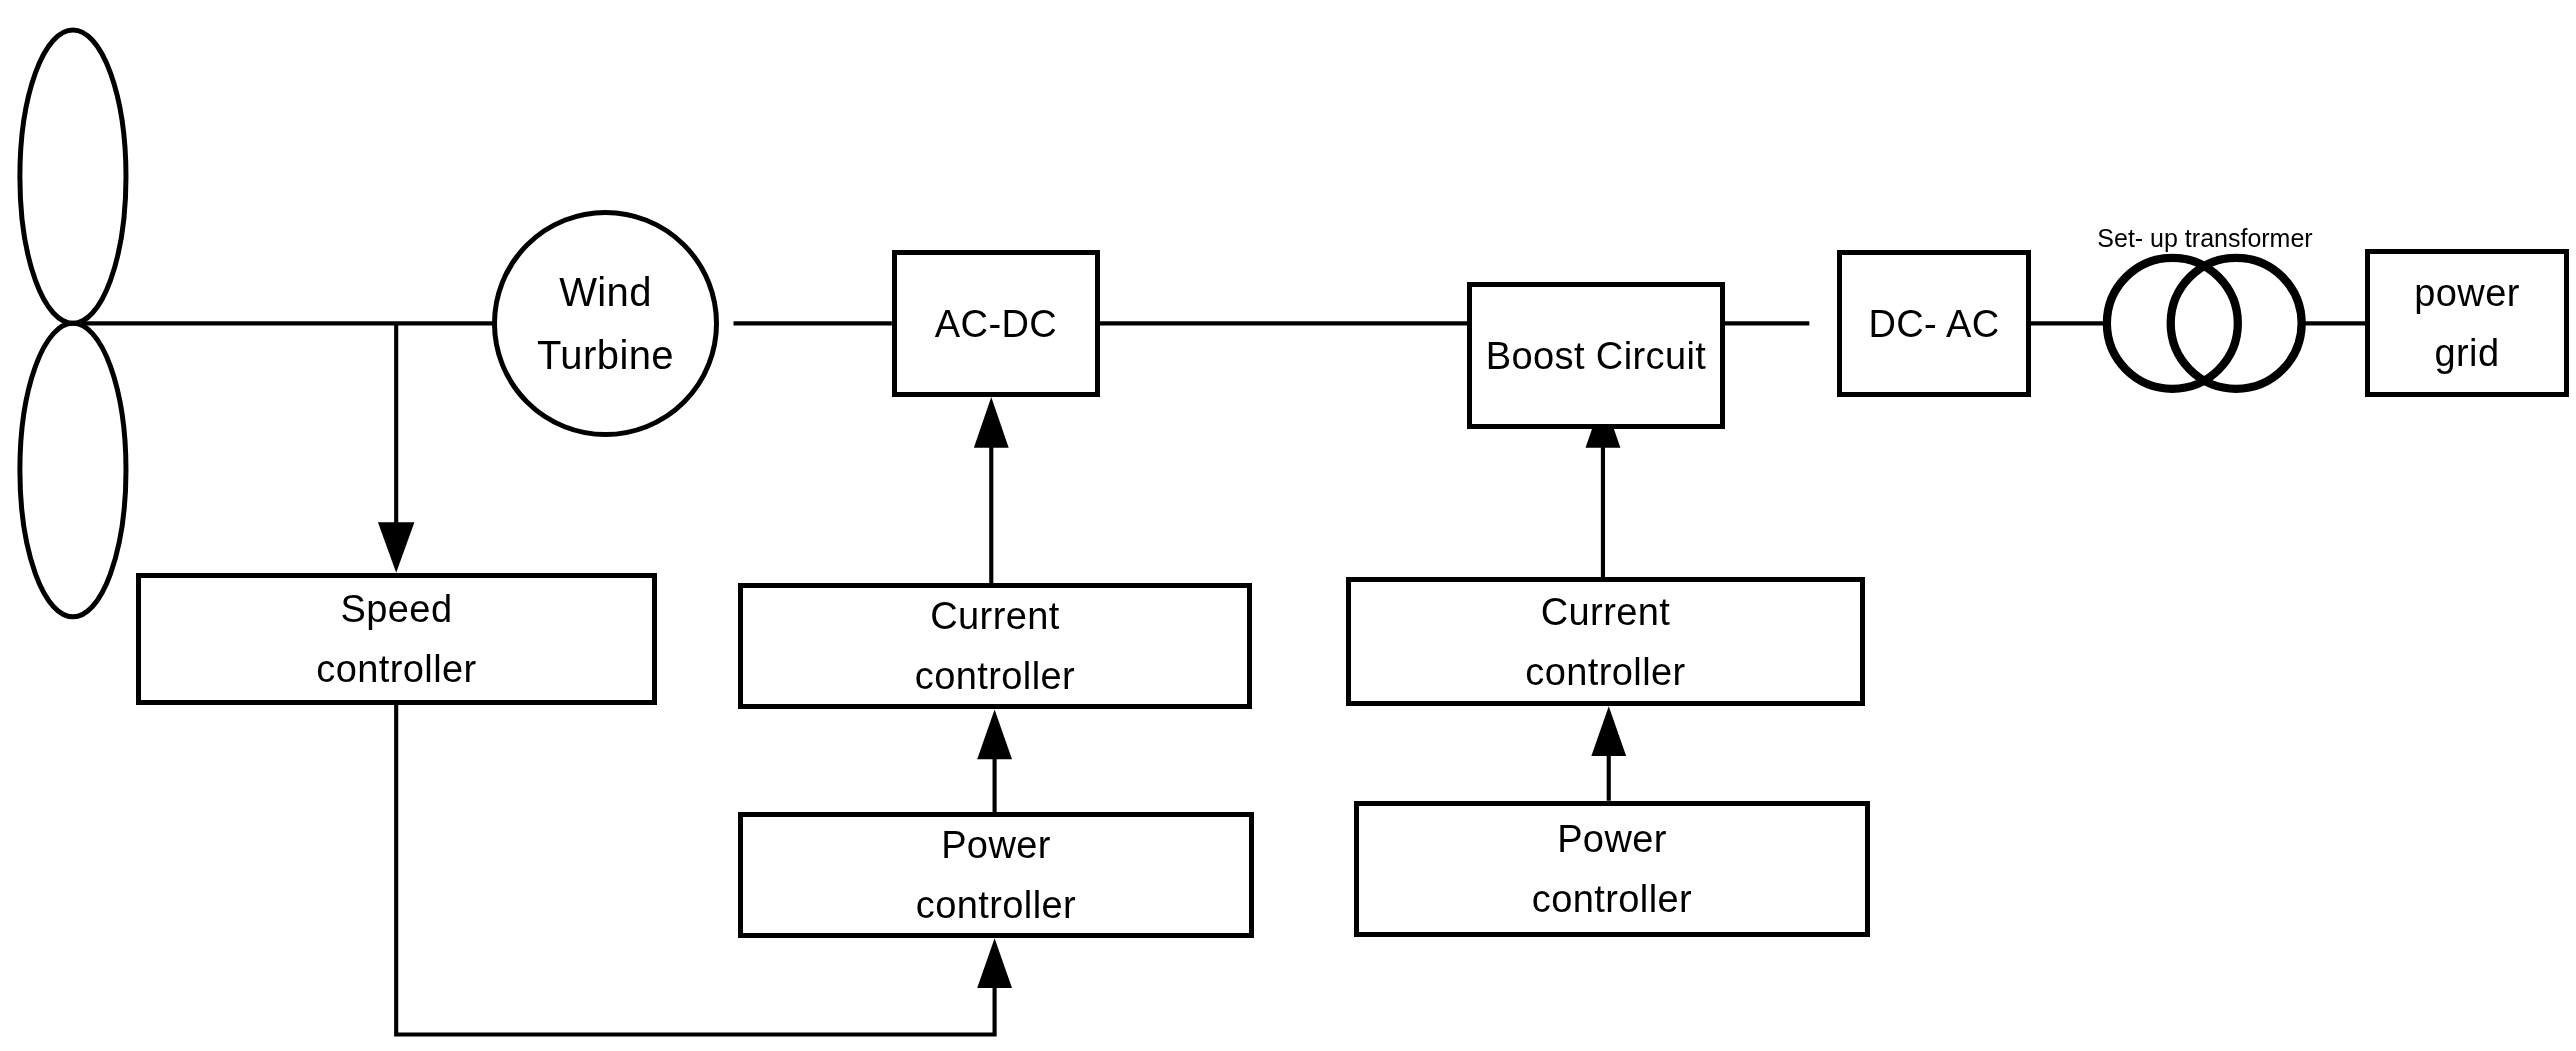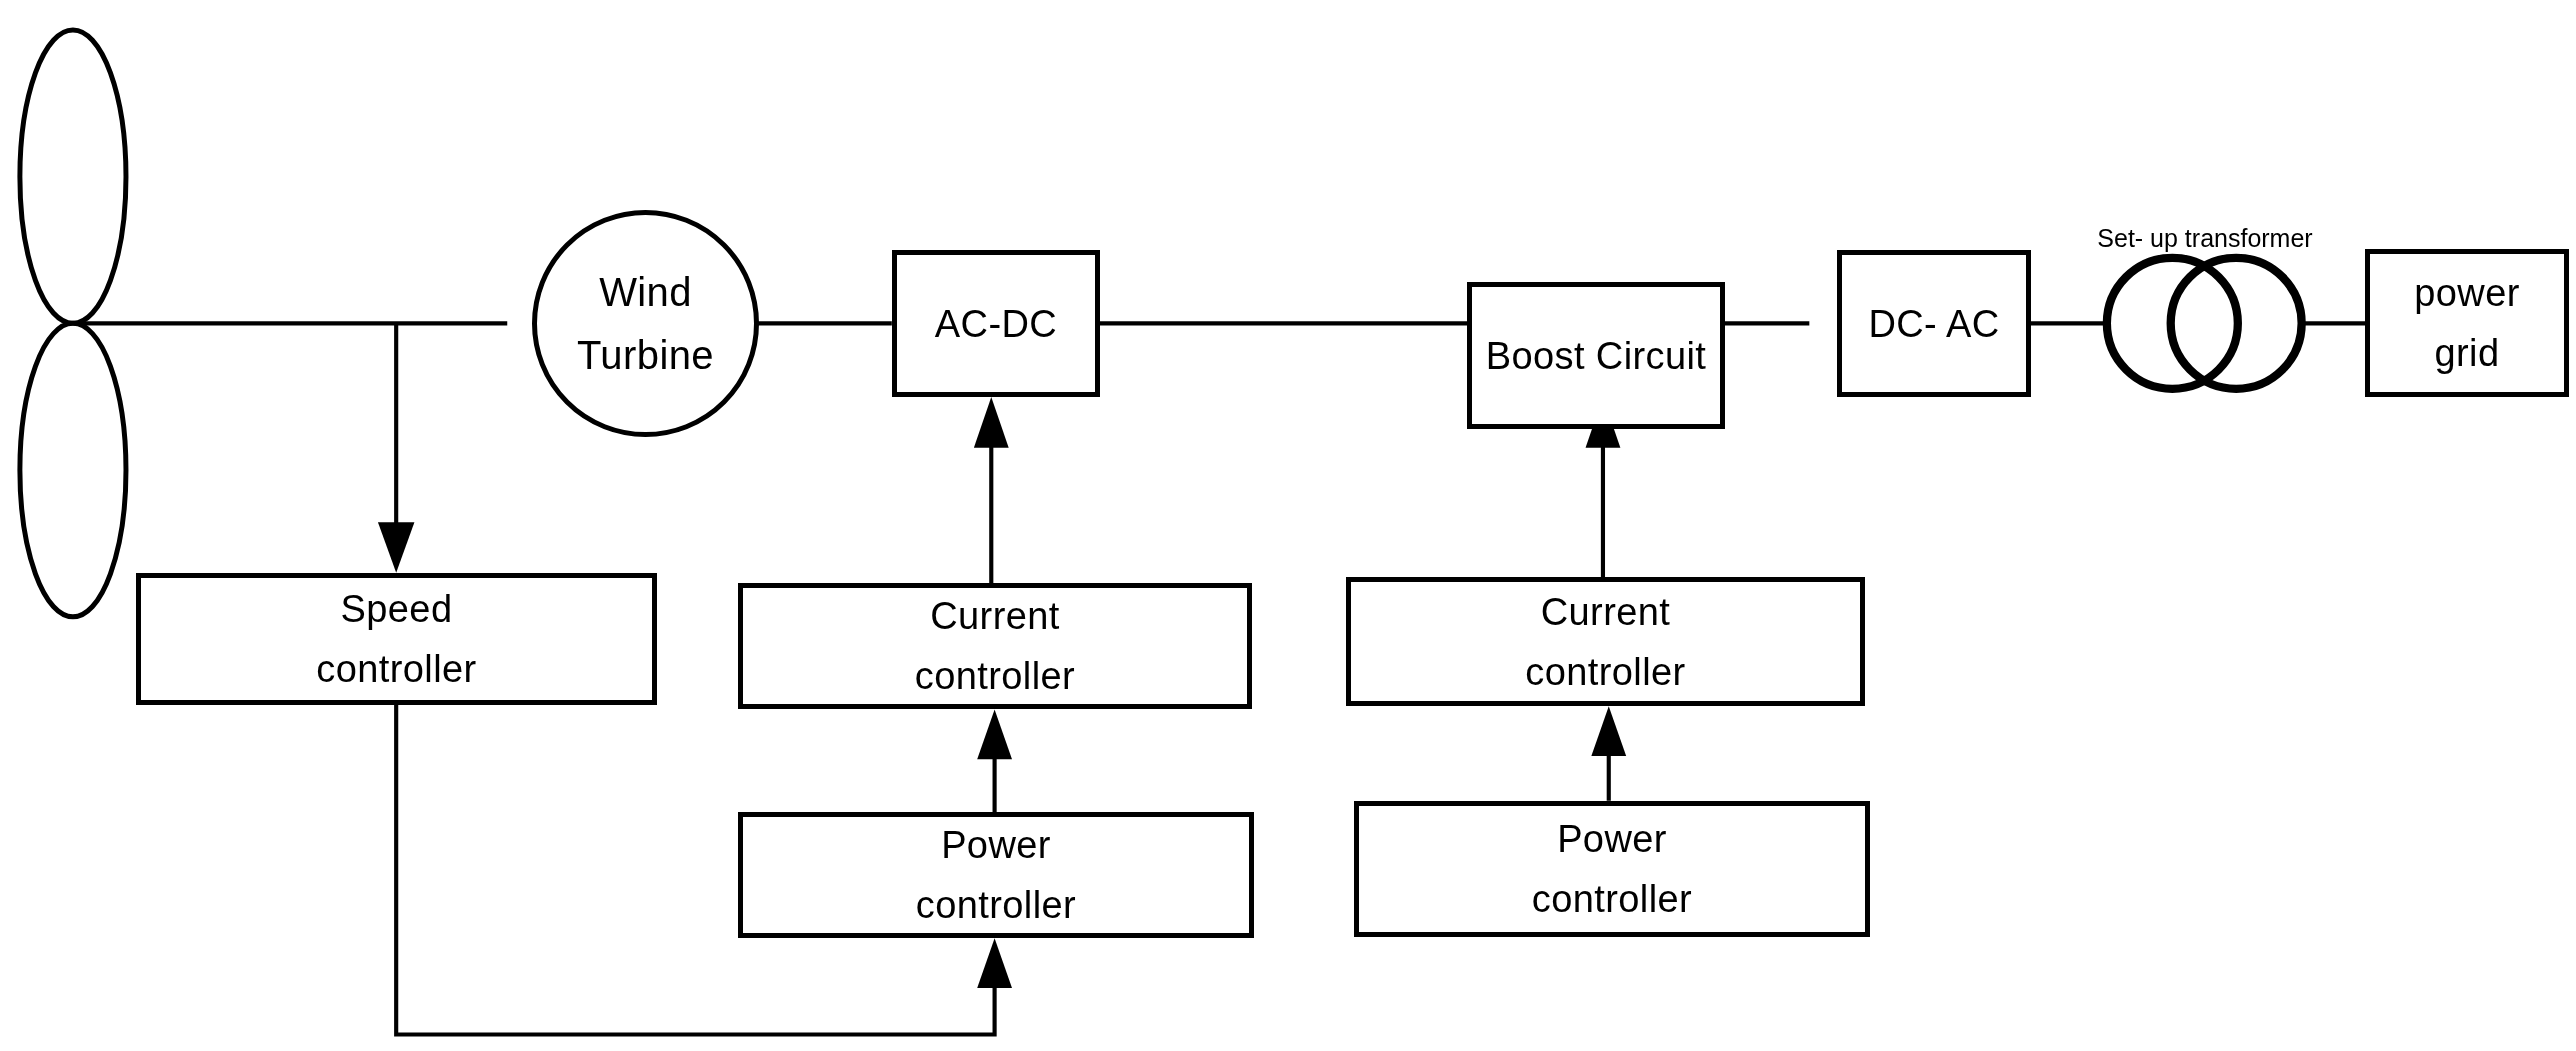--- a/index.html
+++ b/index.html
@@ -70,21 +70,21 @@
     <line x1="1196" y1="704" x2="1196" y2="538" stroke="#000000" stroke-width="5"></line>
     <polygon points="1196,479 1175,540 1217,540" fill="#000000"></polygon>
 
     <line x1="1934" y1="696" x2="1934" y2="538" stroke="#000000" stroke-width="5"></line>
     <polygon points="1934,479 1913,540 1955,540" fill="#000000"></polygon>
 
     <line x1="1941" y1="966" x2="1941" y2="910" stroke="#000000" stroke-width="5"></line>
     <polygon points="1941,852 1920,912 1962,912" fill="#000000"></polygon>
   </svg>
 
-  <div class="node circle" style="left:532px;top:210px;width:227px;height:227px;text-align:center;">
+  <div class="node circle" style="left:492px;top:210px;width:227px;height:227px;text-align:center;">
     <span>Wind
 Turbine</span>
   </div>
 
   <div class="node" style="left:892px;top:250px;width:208px;height:147px;">
     <span>AC-DC</span>
   </div>
 
   <div class="node" style="left:1467px;top:250px;width:258px;height:147px;margin-top:32px;">
     <span>Boost Circuit</span>

